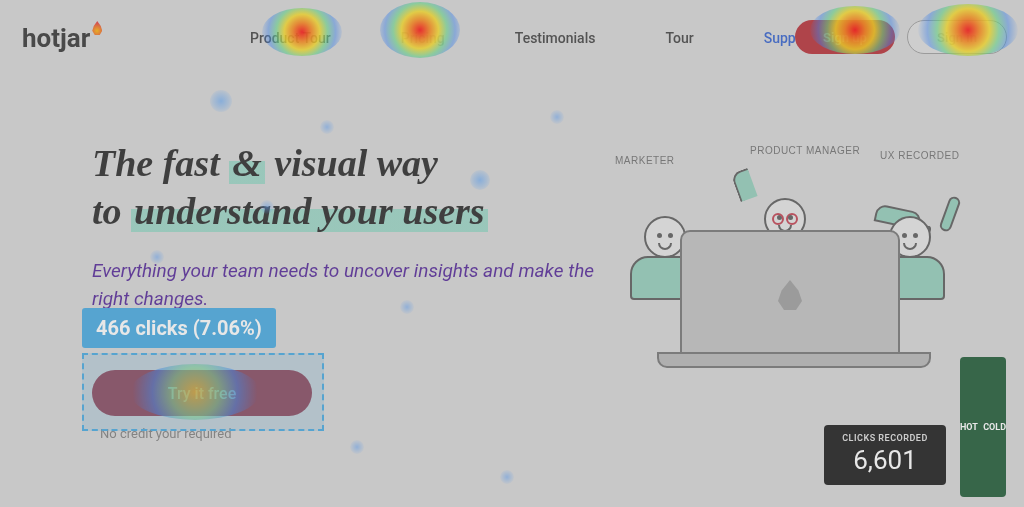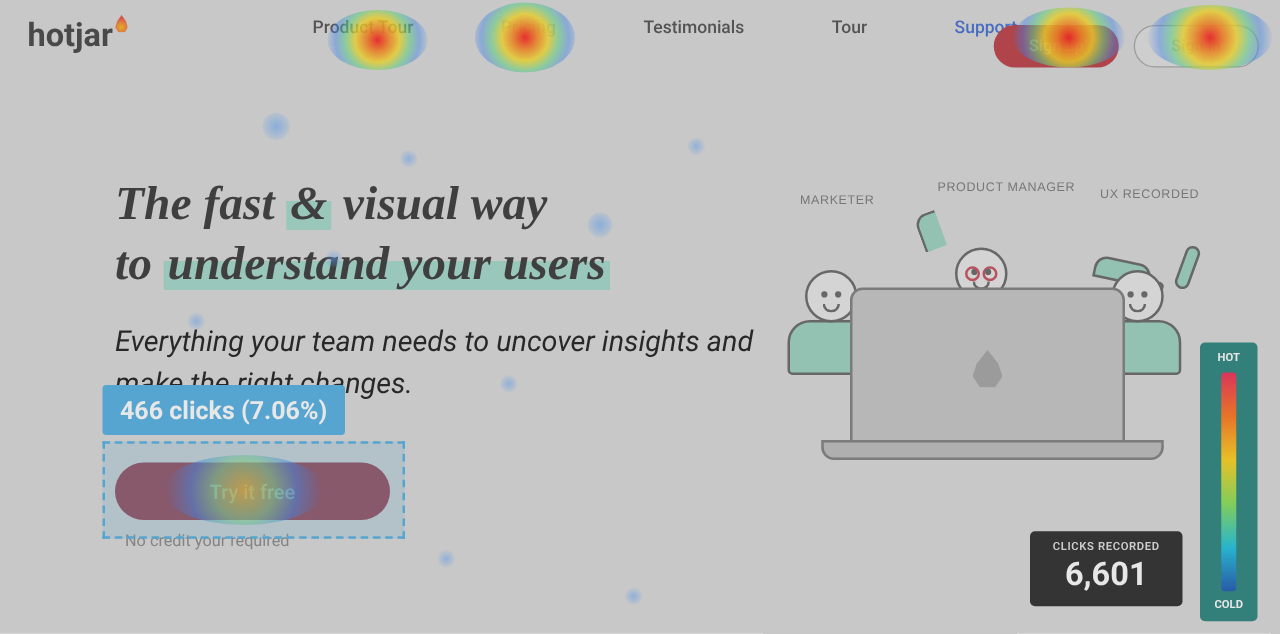--- a/index.html
+++ b/index.html
@@ -16,21 +16,21 @@
     background: rgba(160,160,160,0.25);
     pointer-events: none;
   }
 
   
   .header {
     position: absolute;
     top: 14px; left: 0; right: 0;
     height: 48px;
     display: flex;
-    align-items: flex-start;
+    align-items: center;
   }
   .logo {
     margin-left: 22px;
     font-weight: 700;
     font-size: 26px;
     color: #2c2c2c;
     display: flex;
     align-items: flex-start;
   }
   .logo .flame {
@@ -83,22 +83,22 @@
     line-height: 1.25;
     font-weight: 700;
     color: #1f1f1f;
   }
   .hero h1 .highlight {
     background: linear-gradient(0deg, rgba(100,210,180,0.55) 0 55%, transparent 55%);
     padding: 0 3px;
   }
   .hero .sub {
     margin-top: 22px;
-    font-size: 23px;
-    color: #000000;
+    font-size: 19px;
+    color: #4c1d95;
     line-height: 1.45;
   }
   .try-btn {
     position: absolute;
     top: 370px; left: 92px;
     width: 220px; height: 46px;
     border-radius: 24px;
     background: #8f2a3e;
     color: #a9a9b8;
     display: flex; align-items: center; justify-content: center;
@@ -212,21 +212,21 @@
     width:12px;height:36px;background:#8fcdb8;border:2px solid #555;border-radius:8px;
     transform:rotate(20deg);
   }
   .role-label {
     position: absolute;
     font-size: 10px;
     color: #6a6a6a;
     letter-spacing: 0.5px;
     font-family: "Comic Sans MS", cursive, sans-serif;
   }
-  .rl1 { top: 155px; left: 640px; }
+  .rl1 { top: 155px; left: 615px; }
   .rl2 { top: 145px; left: 750px; }
   .rl3 { top: 150px; left: 880px; }
 
   
   .tooltip {
     position: absolute;
     top: 308px; left: 82px;
     background: #3ea6e0;
     color: #fff;
     font-weight: 700;
@@ -248,30 +248,30 @@
     position: absolute;
     bottom: 22px; right: 78px;
     width: 122px; height: 60px;
     background: #111;
     color: #fff;
     border-radius: 4px;
     text-align: center;
     padding-top: 8px;
   }
   .clicks-rec .lbl { font-size: 9px; letter-spacing: 0.5px; font-weight: 600; color:#ddd; }
-  .clicks-rec .num { font-size: 26px; font-weight: 700; margin-top: 2px; }
+  .clicks-rec .num { font-size: 26px; font-weight: 400; margin-top: 2px; }
 
   .scale {
     position: absolute;
     right: 18px; bottom: 10px;
-    width: 46px; height: 223px;
-    background: #0f766e;
+    width: 46px; height: 140px;
+    background: #14532d;
     border-radius: 4px;
     padding: 8px 0;
-    display: flex; flex-direction: column; align-items: center;
+    display: flex; flex-direction: row; align-items: center;
   }
   .scale .t { color: #fff; font-size: 9px; font-weight: 700; }
   .scale .bar {
     flex: 1;
     width: 12px;
     margin: 6px 0;
     border-radius: 3px;
     background: linear-gradient(to bottom, #e14, #f60 20%, #fc0 40%, #7d4 60%, #0bd 80%, #04a);
   }
 

